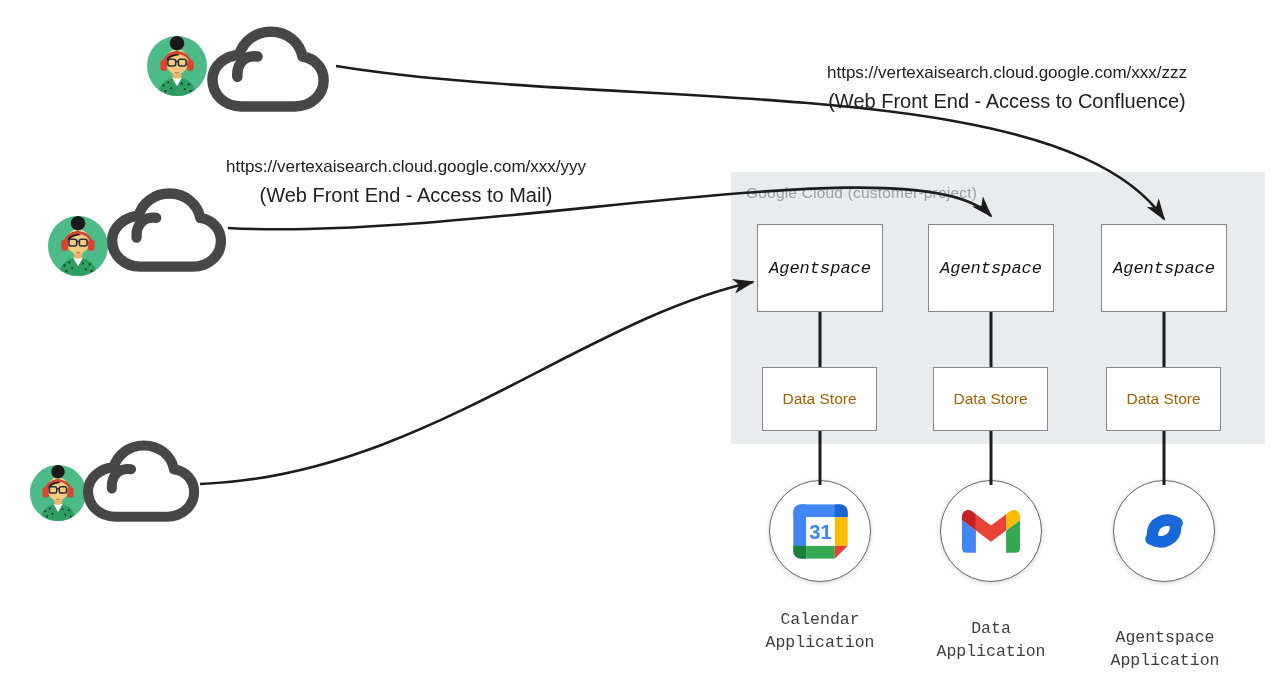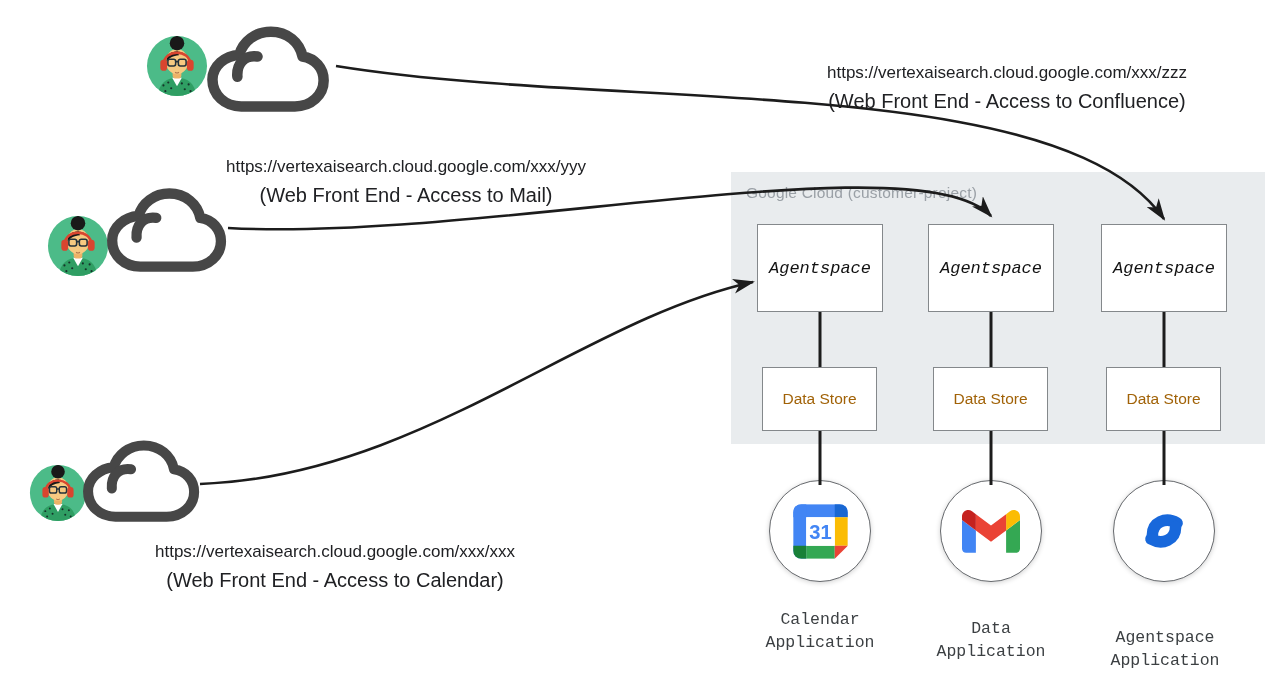--- a/index.html
+++ b/index.html
@@ -166,24 +166,20 @@
   </div>
 
   <div class="endpoint" style="left:777px;top:59px">
     <div class="url">https://vertexaisearch.cloud.google.com/xxx/zzz</div>
     <div class="cap">(Web Front End - Access to Confluence)</div>
   </div>
   <div class="endpoint" style="left:176px;top:153px">
     <div class="url">https://vertexaisearch.cloud.google.com/xxx/yyy</div>
     <div class="cap">(Web Front End - Access to Mail)</div>
   </div>
-  <div class="endpoint" style="left:105px;top:538px">
-    <div class="url">https://vertexaisearch.cloud.google.com/xxx/xxx</div>
-    <div class="cap">(Web Front End - Access to Calendar)</div>
-  </div>
 
   <svg class="persona" style="left:140px;top:16px" width="200" height="104" viewBox="0 0 200 104">
     <use href="#sym-avatar" x="6" y="19" width="62" height="62"></use>
     <use href="#sym-cloud" x="60" y="8" width="138" height="92"></use>
   </svg>
   <svg class="persona" style="left:42px;top:182px" width="195" height="100" viewBox="0 0 195 100">
     <use href="#sym-avatar" x="5" y="33" width="62" height="62"></use>
     <use href="#sym-cloud" x="58" y="4" width="135" height="90"></use>
   </svg>
   <svg class="persona" style="left:24px;top:434px" width="185" height="96" viewBox="0 0 185 96">

